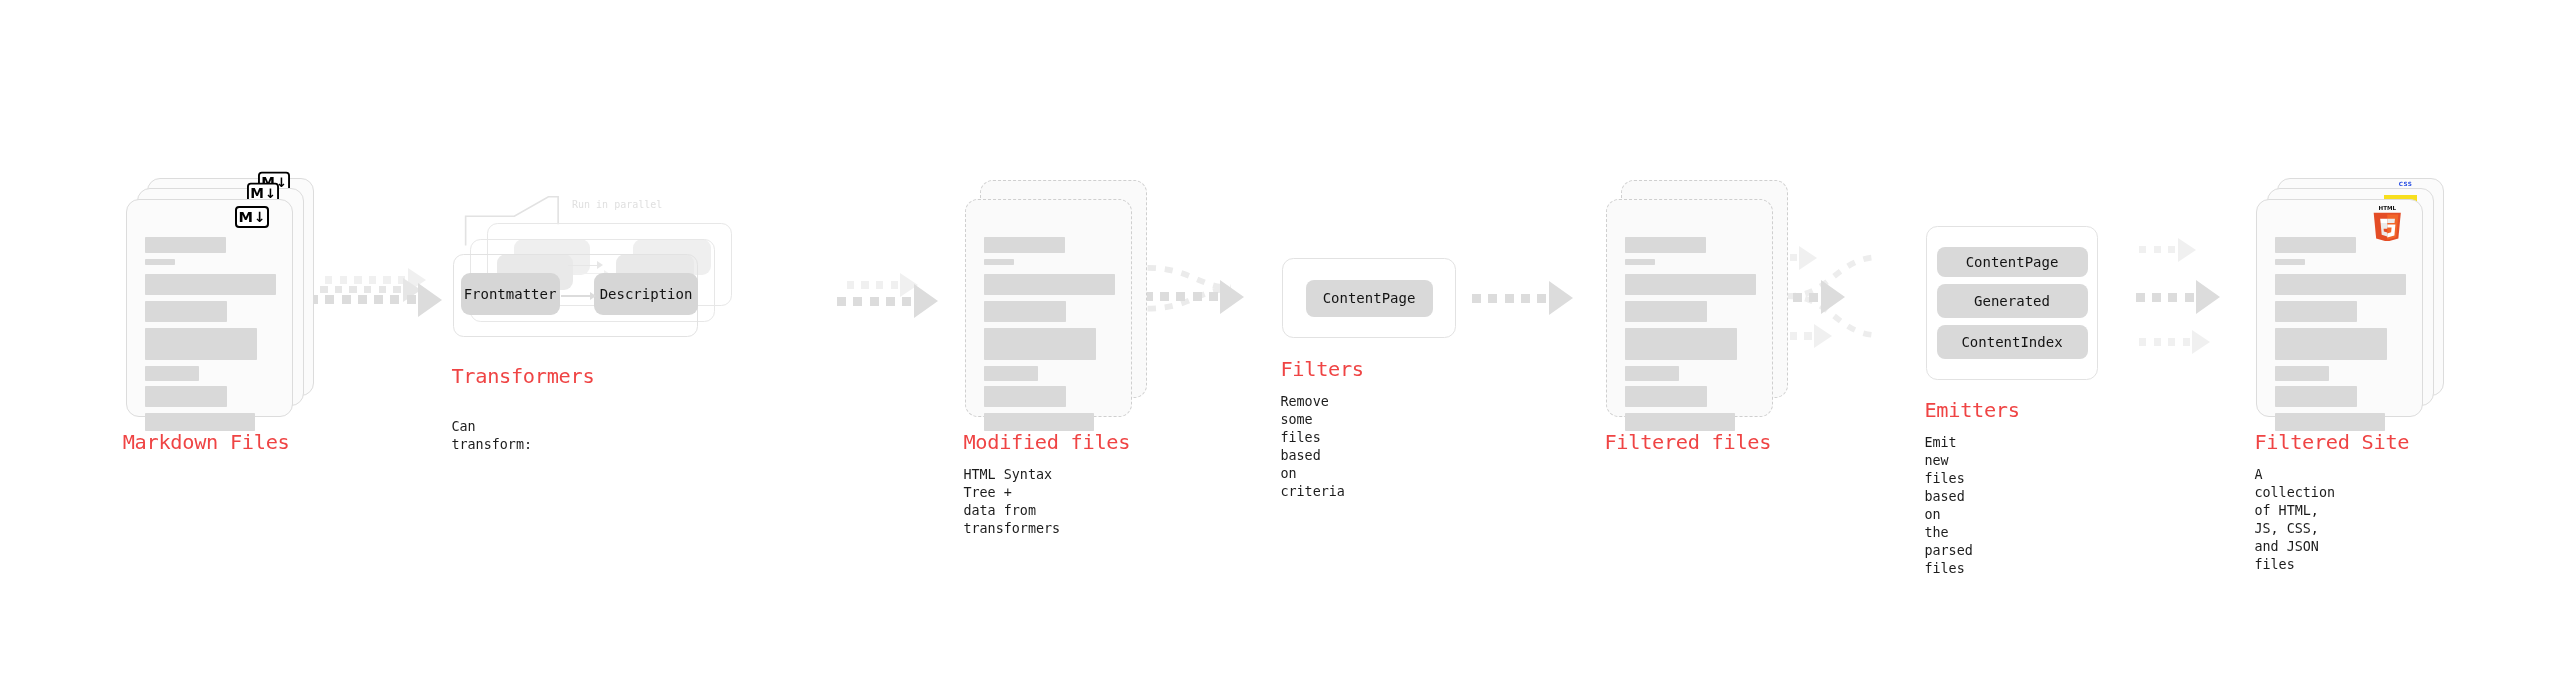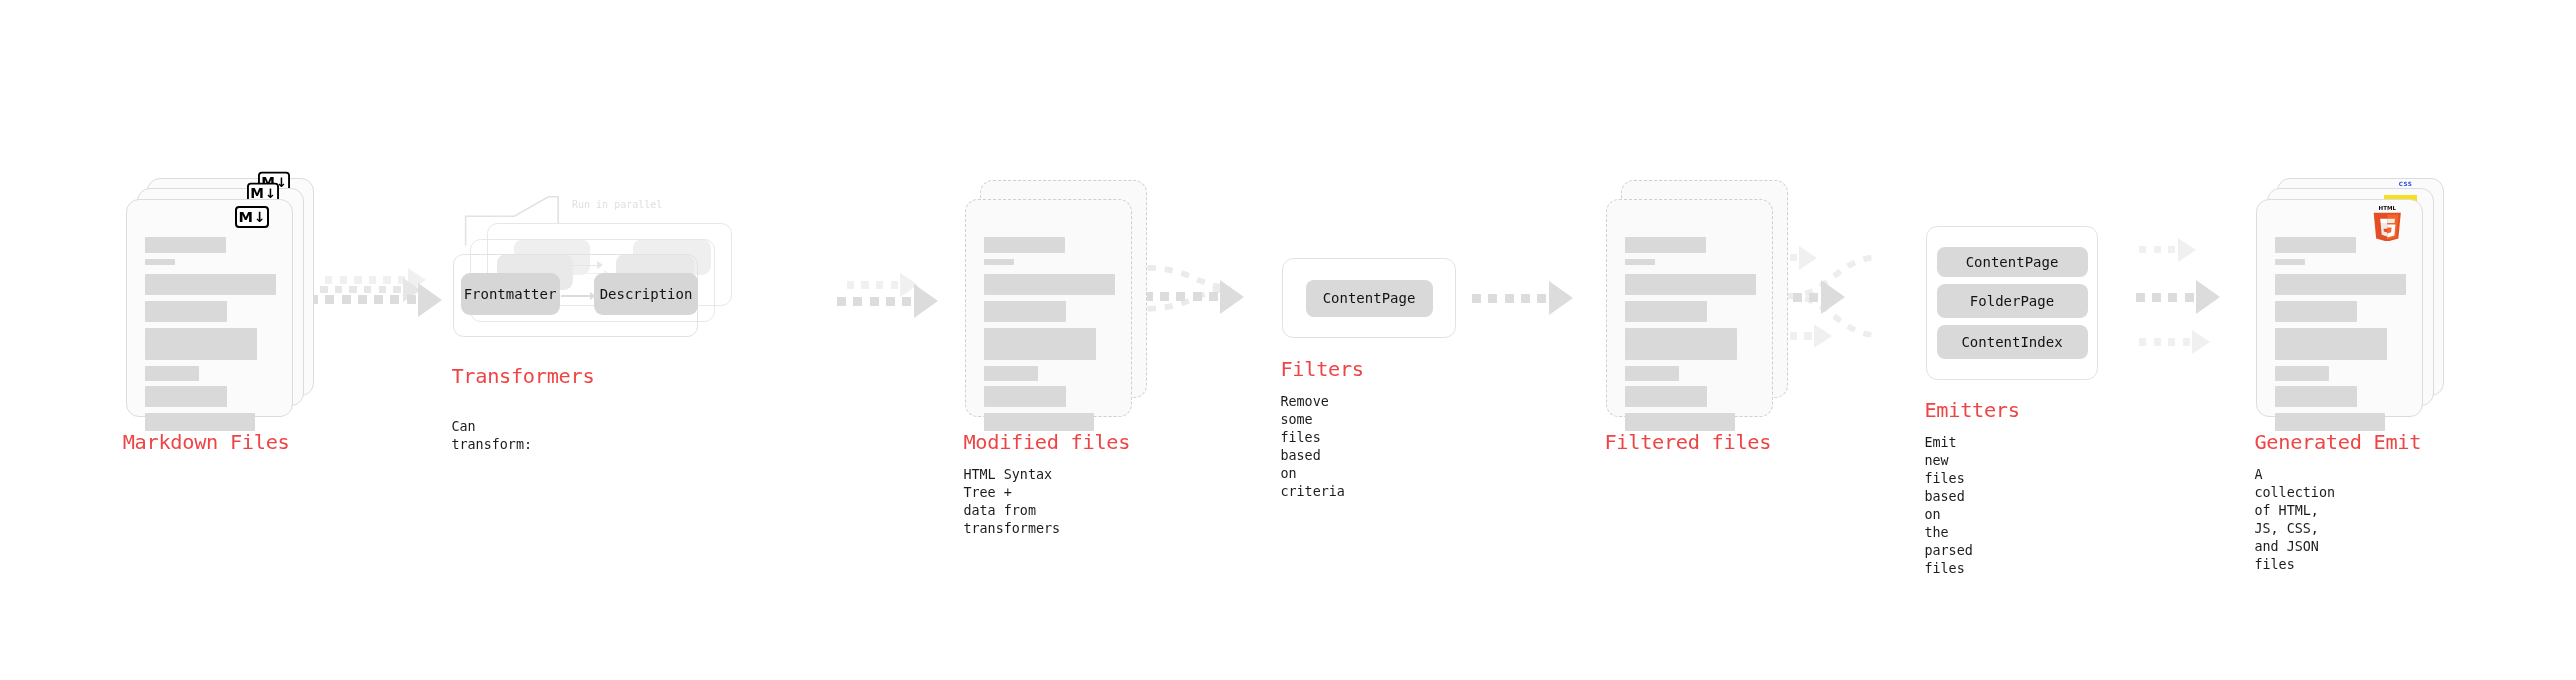--- a/index.html
+++ b/index.html
@@ -434,21 +434,21 @@
           <i></i>
           <i></i>
         </span>
       <span class="head"></span>
     </div>
   </div>
 
   <div class="stage" style="left:1926px; top:226px;">
     <div class="group-box" style="left:0; top:0; width:172px; height:154px; justify-content:center; gap:7.3px;">
       <div class="group-pill" style="width:151px; height:30px;">ContentPage</div>
-      <div class="group-pill" style="width:151px; height:34px;">FolderPage</div>
+      <div class="group-pill" style="width:151px; height:34px;">Generated</div>
       <div class="group-pill" style="width:151px; height:34px;">ContentIndex</div>
     </div>
     <div class="stage-title" style="position:absolute; left:-1.6px; top:172px;">Emitters</div>
     <div class="stage-desc" style="position:absolute; left:-1.6px; top:208px;">Emit new files based on
 the parsed files</div>
   </div>
 
   <div class="arrow-group" style="left:2139px; top:236px;">
     <div class="arrow small c-light" style="left:0px; top:1.6px;">
       <span class="dots">
@@ -505,19 +505,19 @@
       <div class="badge html5-badge" style="left:115px; top:4.9px; z-index:5;">
         <svg viewBox="0 0 52 60" width="32.5" height="37">
           <text x="26" y="9" text-anchor="middle" font-family="DejaVu Sans, sans-serif" font-size="9" font-weight="bold" fill="#111">HTML</text>
           <path d="M4 14 L48 14 L44 56 L26 61 L8 56 Z" fill="#e44d26"></path>
           <path d="M26 17 L26 58 L40.5 54 L44 17 Z" fill="#f16529"></path>
           <path d="M26 24 H14.5 l0.8 7 H26 V24 Z M26 38 H33 l-0.7 8 L26 47.8 v6.4 l11.6-3.2 1.6-17.7 H26 V38 Z" fill="#ffffff"></path>
           <path d="M26 24 v7 h11.8 l0.2-2.3 0.5-4.7 H26 Z M26 38 v-7 H15.3 l0.8 9 0.9 10 L26 52.6 v-6.4 l-5.5-1.6 -0.4-4.6 H26 Z" fill="#ebebeb"></path>
         </svg>
       </div>
     </div>
-    <div class="stage-title" style="position:absolute; left:-1.6px; top:231px;">Generated Emit</div>
+    <div class="stage-title" style="position:absolute; left:-1.6px; top:231px;">Filtered Site</div>
     <div class="stage-desc" style="position:absolute; left:-1.6px; top:267px;">A collection of HTML,
 JS, CSS, and JSON files</div>
   </div>
 
 </div>
 
 
 </body></html>

